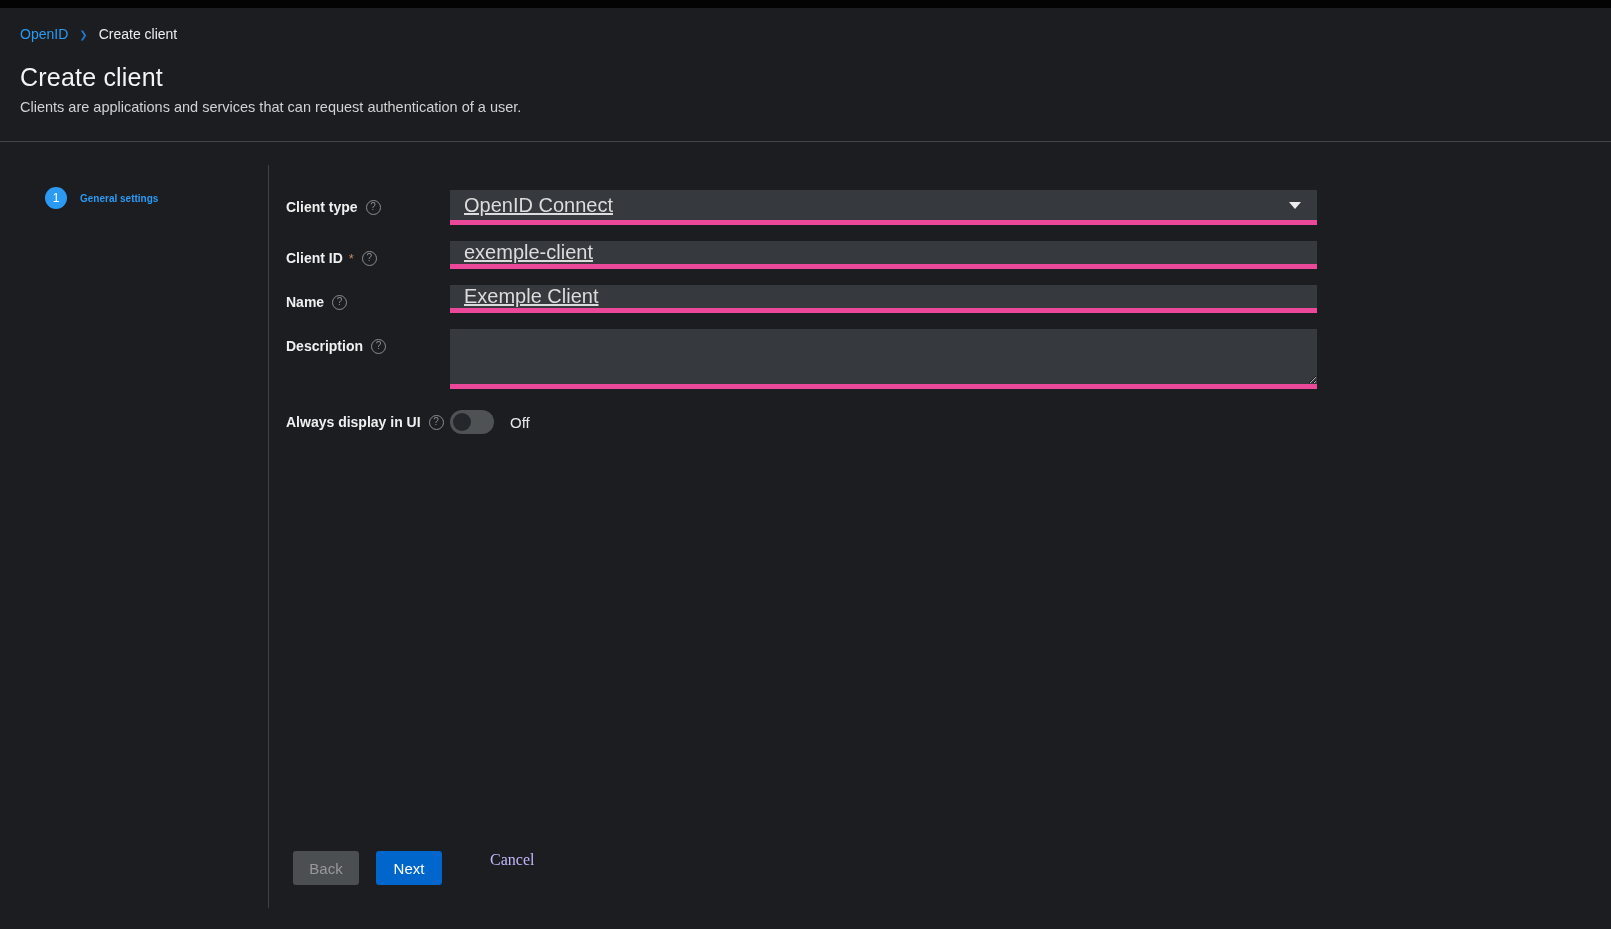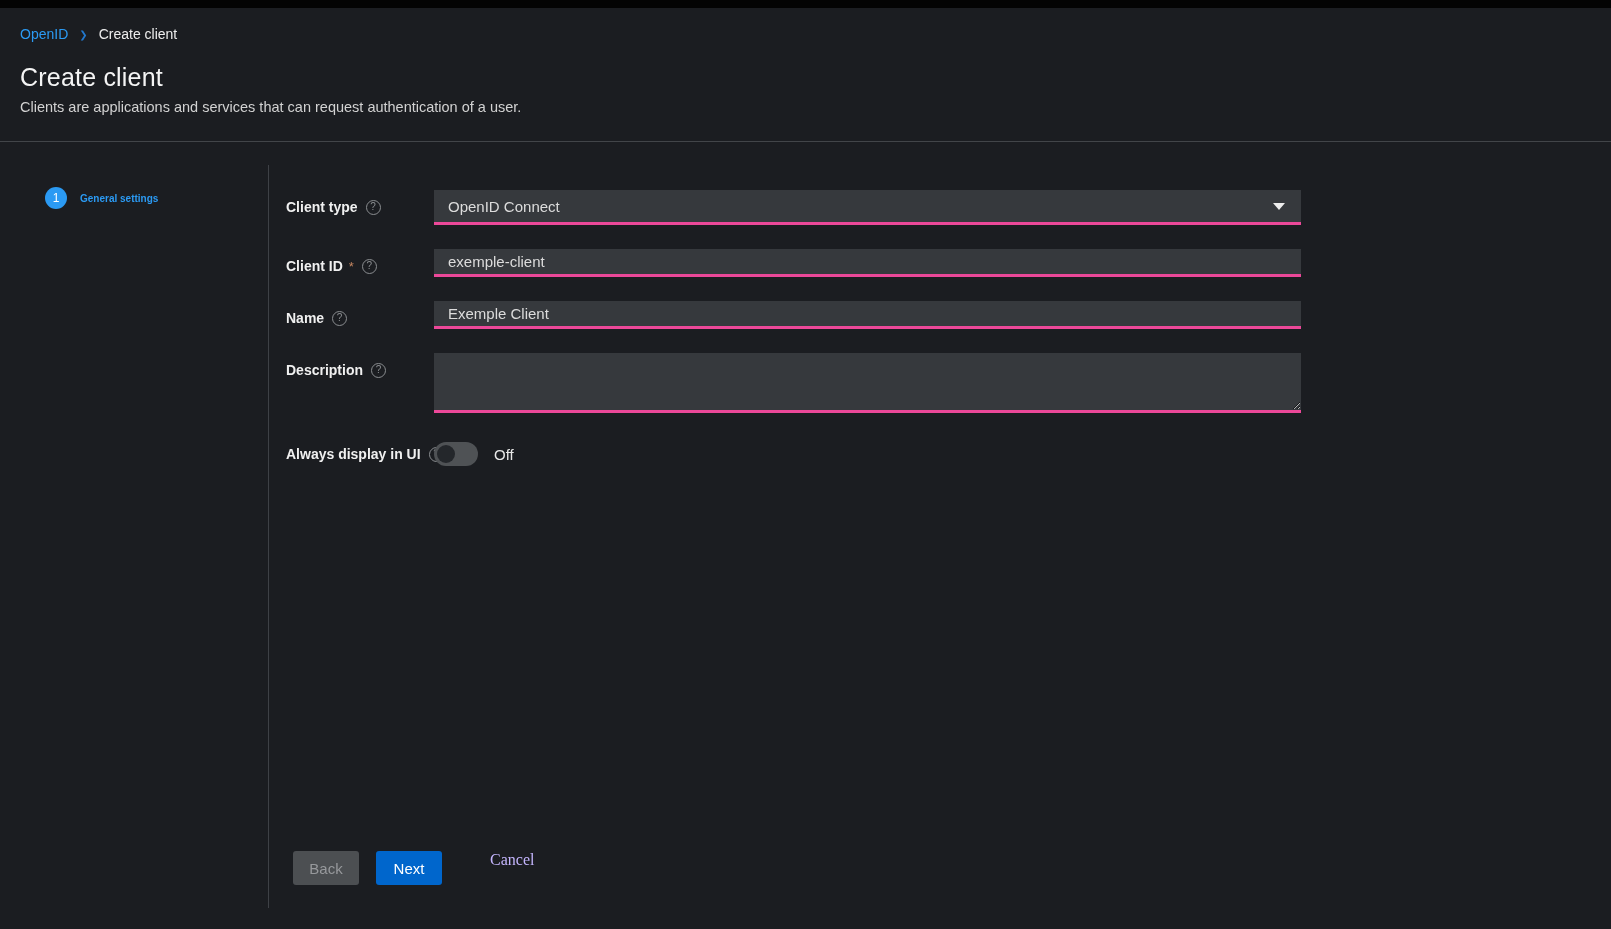--- a/index.html
+++ b/index.html
@@ -36,36 +36,36 @@
   .wizard-step { display:flex; align-items:center; gap:13px; cursor:pointer; }
   .step-circle {
     width:22px; height:22px; border-radius:50%;
     background:#2b9af3; color:#fff; font-size:12px;
     display:flex; align-items:center; justify-content:center; flex-shrink:0;
   }
   .step-label { color:#2b9af3; font-size:10px;font-weight:bold; }
 
   
   .form-row {
-    display:grid; grid-template-columns:147px 867px; column-gap:1px;
-    margin-bottom:24px; align-items:start;
+    display:grid; grid-template-columns:147px 867px; column-gap:17px;
+    margin-bottom:16px; align-items:start;
   }
   .form-label { display:flex; align-items:center; gap:8px; padding-top:9px; }
   .label-text { font-size:14px; font-weight:700; color:#f0f0f0; white-space:nowrap; }
   .required { color:#c58660; font-size:13px; margin-left:-2px; }
   .help-icon {
     width:15px; height:15px; border:1px solid #8a8d90; border-radius:50%;
     color:#8a8d90; font-size:10px; line-height:1;
     display:inline-flex; align-items:center; justify-content:center;
     cursor:pointer; flex-shrink:0;
   }
   .text-input, .select-control, .textarea-control {
     width:100%; background:#36393d;
-    border:none; border-bottom:3px solid #ec4899;
-    color:#dcdcdc; font-size:15px; font-family:inherit;
+    border:none; border-bottom:5px solid #ec4899;
+    color:#dcdcdc; font-size:20px; font-family:inherit;text-decoration:underline;
   }
   .text-input { height:28px; padding:0 14px; outline:none; }
   .select-control {
     height:35px; padding:0 16px 0 14px;
     display:flex; align-items:center; justify-content:space-between; cursor:pointer;
   }
   .caret-down {
     width:0; height:0;
     border-left:6px solid transparent; border-right:6px solid transparent;
     border-top:7px solid #ededed;

